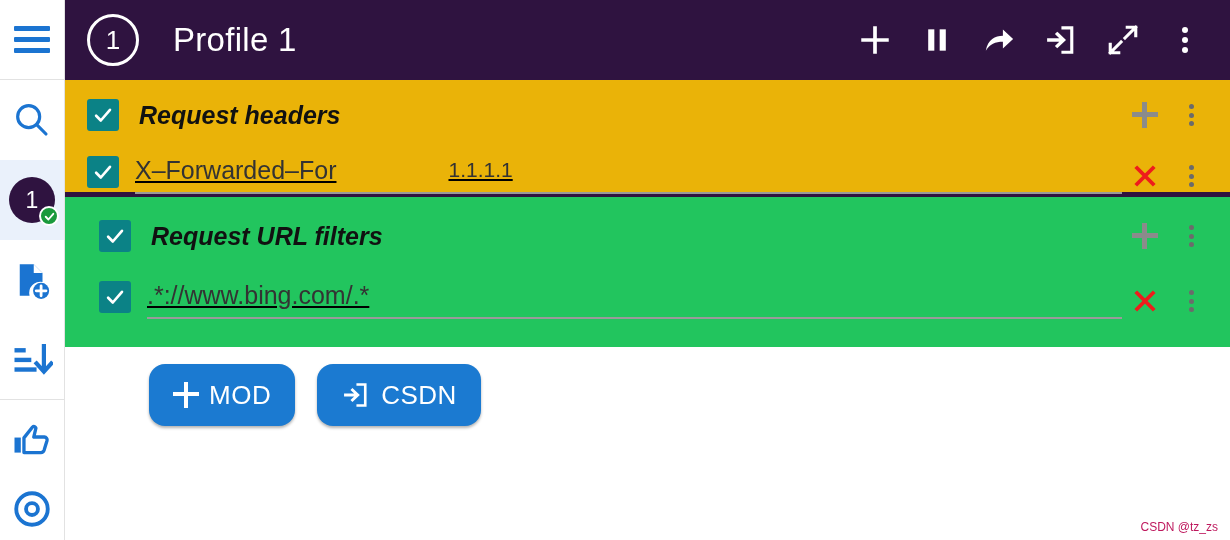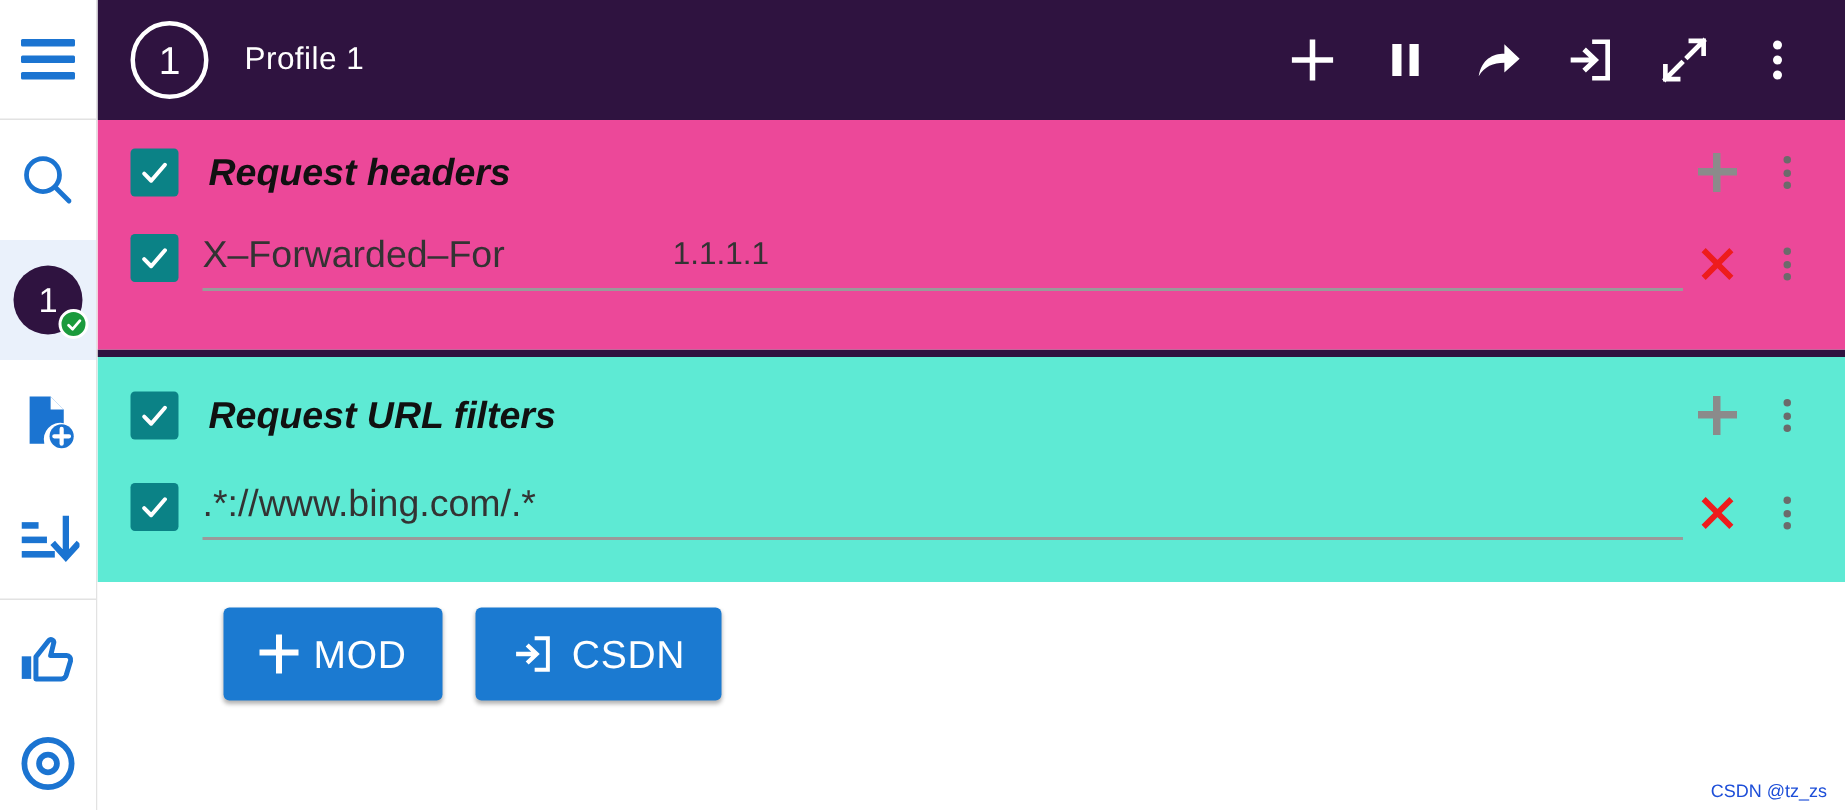--- a/index.html
+++ b/index.html
@@ -114,42 +114,42 @@
     box-sizing: border-box;
     color: #ffffff;
     font-size: 26px;
     display: flex;
     align-items: center;
     justify-content: center;
     flex: 0 0 auto;
   }
   .profile-title {
     color: #ffffff;
-    font-size: 21px;
-    margin-left: 24px;
+    font-size: 33px;
+    margin-left: 34px;
     white-space: nowrap;
     letter-spacing: 0.3px;
   }
   .titlebar-spacer { flex: 1 1 auto; }
   .tb-btn {
     width: 62px;
     height: 62px;
     display: flex;
     align-items: center;
     justify-content: center;
     flex: 0 0 auto;
   }
 
   
   .section {
     position: relative;
     box-sizing: border-box;
   }
-  .section.headers { background: #ec4899; height: 153px; }
-  .section.filters { background: #5eead4; height: 150px; }
+  .section.headers { background: #eab308; height: 112px; }
+  .section.filters { background: #22c55e; height: 150px; padding-left: 12px; }
   .divider-bar { height: 5px; background: #2f1340; }
 
   .sec-head {
     display: flex;
     align-items: center;
     height: 70px;
     padding: 0 16px 0 22px;
     box-sizing: border-box;
   }
   .sec-title {
@@ -161,20 +161,21 @@
     white-space: nowrap;
   }
   .grow { flex: 1 1 auto; }
 
   .row {
     display: flex;
     align-items: flex-start;
     padding: 0 16px 0 22px;
     box-sizing: border-box;
     height: 62px;
+    text-decoration: underline;
   }
   .cbx {
     width: 32px;
     height: 32px;
     background: #0b8286;
     border-radius: 3px;
     flex: 0 0 auto;
     display: flex;
     align-items: center;
     justify-content: center;
@@ -248,21 +249,21 @@
 
   
   .buttons {
     display: flex;
     padding: 17px 0 0 84px;
   }
   .btn {
     background: #1b7ad1;
     color: #ffffff;
     height: 62px;
-    border-radius: 4px;
+    border-radius: 16px;
     display: flex;
     align-items: center;
     justify-content: center;
     padding: 0 24px;
     margin-right: 22px;
     box-shadow: 0 2px 3px rgba(0,0,0,0.3);
     font-size: 26px;
     letter-spacing: 0.5px;
     box-sizing: border-box;
   }
@@ -278,21 +279,21 @@
     position: absolute;
     background: #ffffff;
   }
   .btn .plus-white:before { left: 0; top: 10px; width: 26px; height: 4px; }
   .btn .plus-white:after  { top: 0; left: 11px; height: 26px; width: 4px; }
 
   .watermark {
     position: absolute;
     right: 12px;
     bottom: 6px;
-    color: #1d4ed8;
+    color: #be185d;
     font-size: 12px;
     font-family: "Liberation Sans", sans-serif;
   }
 </style>
 </head>
 <body>
 
 <div class="app">
 
   <div class="rail">

